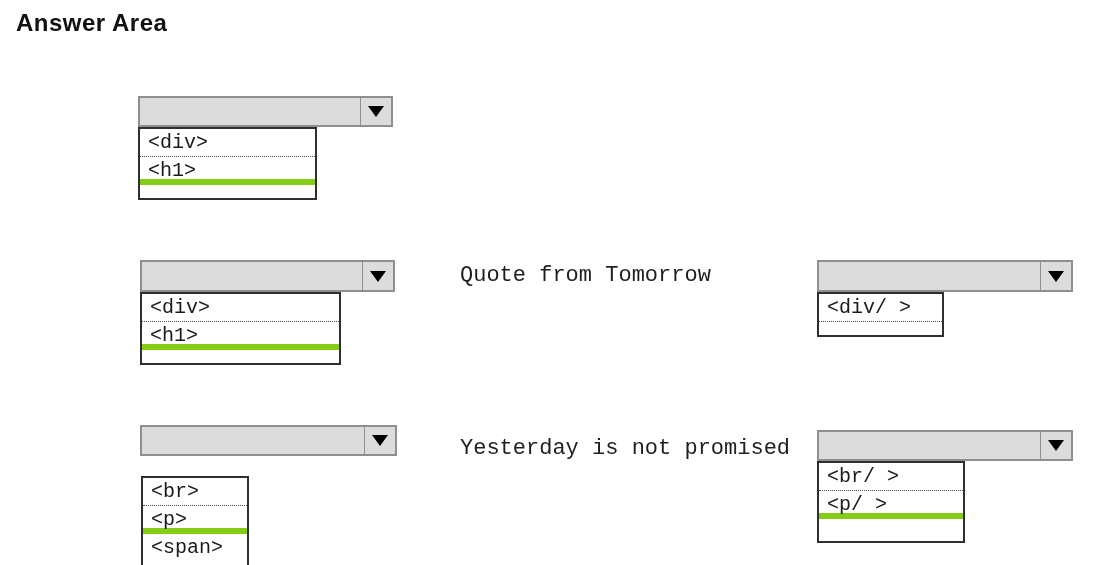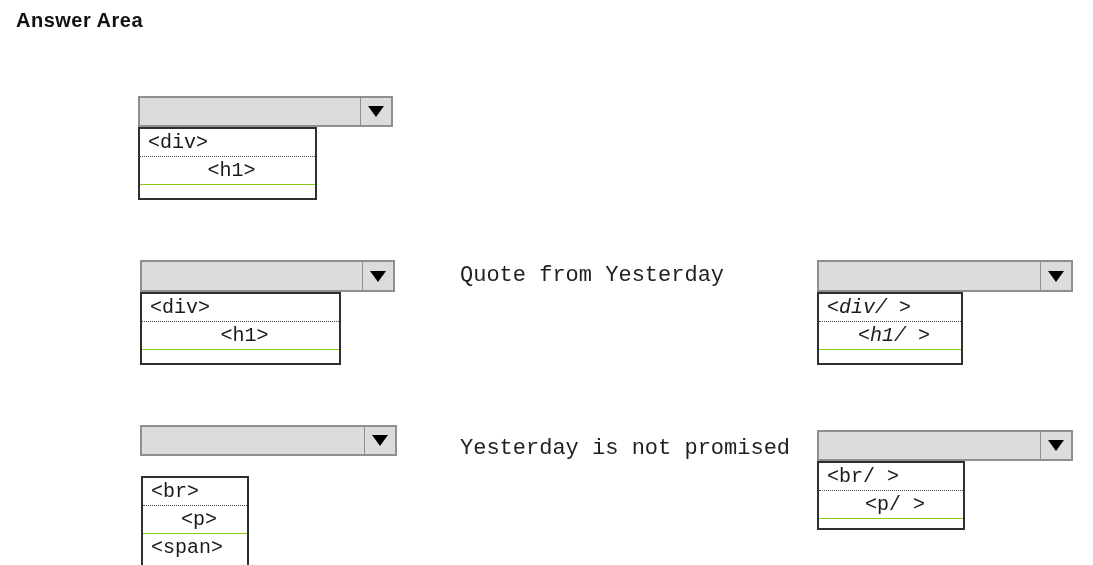--- a/index.html
+++ b/index.html
@@ -8,21 +8,21 @@
     position: relative;
     width: 1093px;
     height: 565px;
     font-family: "Liberation Sans", sans-serif;
     overflow: hidden;
   }
   .abs { position: absolute; }
 
   .page-title {
     left: 16px; top: 9px;
-    font-size: 20px;
+    font-size: 24px;
     font-weight: bold;
     color: #111111;
     letter-spacing: 0.5px;
   }
 
   
   .combo {
     display: flex;
     background: #dcdcdc;
     border: 2px solid #8f8f8f;
@@ -61,21 +61,21 @@
     height: 28px;
     line-height: 27px;
     font-family: "Liberation Mono", monospace;
     font-size: 20px;
     color: #1a1a1a;
     padding-left: 8px;
     white-space: nowrap;
     cursor: pointer;
   }
   .list-item.sep-dotted { border-bottom: 1px dotted #4a4a4a; }
-  .list-item.sep-solid  { border-bottom: 1px solid #84cc16; text-align: center; }
+  .list-item.sep-solid  { border-bottom: 6px solid #84cc16; }
 
   .row-label {
     font-family: "Liberation Mono", monospace;
     font-size: 22px;
     color: #1f1f1f;
     white-space: nowrap;
   }
 </style>
 </head>
 <body>
@@ -97,31 +97,30 @@
   <div class="combo-face"></div>
   <div class="combo-btn">
     <span class="arrow-down"></span>
   </div>
 </div>
 <div class="abs list" style="left:140px; top:292px; width:201px;">
   <div class="list-item sep-dotted">&lt;div&gt;</div>
   <div class="list-item sep-solid">&lt;h1&gt;</div>
 </div>
 
-<div class="abs row-label" style="left:460px; top:263px;">Quote from Yesterday</div>
+<div class="abs row-label" style="left:460px; top:263px;">Quote from Tomorrow</div>
 
 <div class="abs combo" style="left:817px; top:260px; width:256px; height:32px;">
   <div class="combo-face"></div>
   <div class="combo-btn">
     <span class="arrow-down"></span>
   </div>
 </div>
-<div class="abs list" style="left:817px; top:292px; width:146px;font-style:italic;">
+<div class="abs list" style="left:817px; top:292px; width:127px;">
   <div class="list-item sep-dotted">&lt;div/ &gt;</div>
-  <div class="list-item sep-solid">&lt;h1/ &gt;</div>
 </div>
 
 <div class="abs combo" style="left:140px; top:425px; width:257px; height:31px;">
   <div class="combo-face"></div>
   <div class="combo-btn">
     <span class="arrow-down"></span>
   </div>
 </div>
 <div class="abs list" style="left:141px; top:476px; width:108px;">
   <div class="list-item sep-dotted">&lt;br&gt;</div>
@@ -130,16 +129,16 @@
 </div>
 
 <div class="abs row-label" style="left:460px; top:436px;">Yesterday is not promised</div>
 
 <div class="abs combo" style="left:817px; top:430px; width:256px; height:31px;">
   <div class="combo-face"></div>
   <div class="combo-btn">
     <span class="arrow-down"></span>
   </div>
 </div>
-<div class="abs list" style="left:817px; top:461px; width:148px; padding-bottom:9px;">
+<div class="abs list" style="left:817px; top:461px; width:148px; padding-bottom:22px;">
   <div class="list-item sep-dotted">&lt;br/ &gt;</div>
   <div class="list-item sep-solid">&lt;p/ &gt;</div>
 </div>
 
 </body></html>

